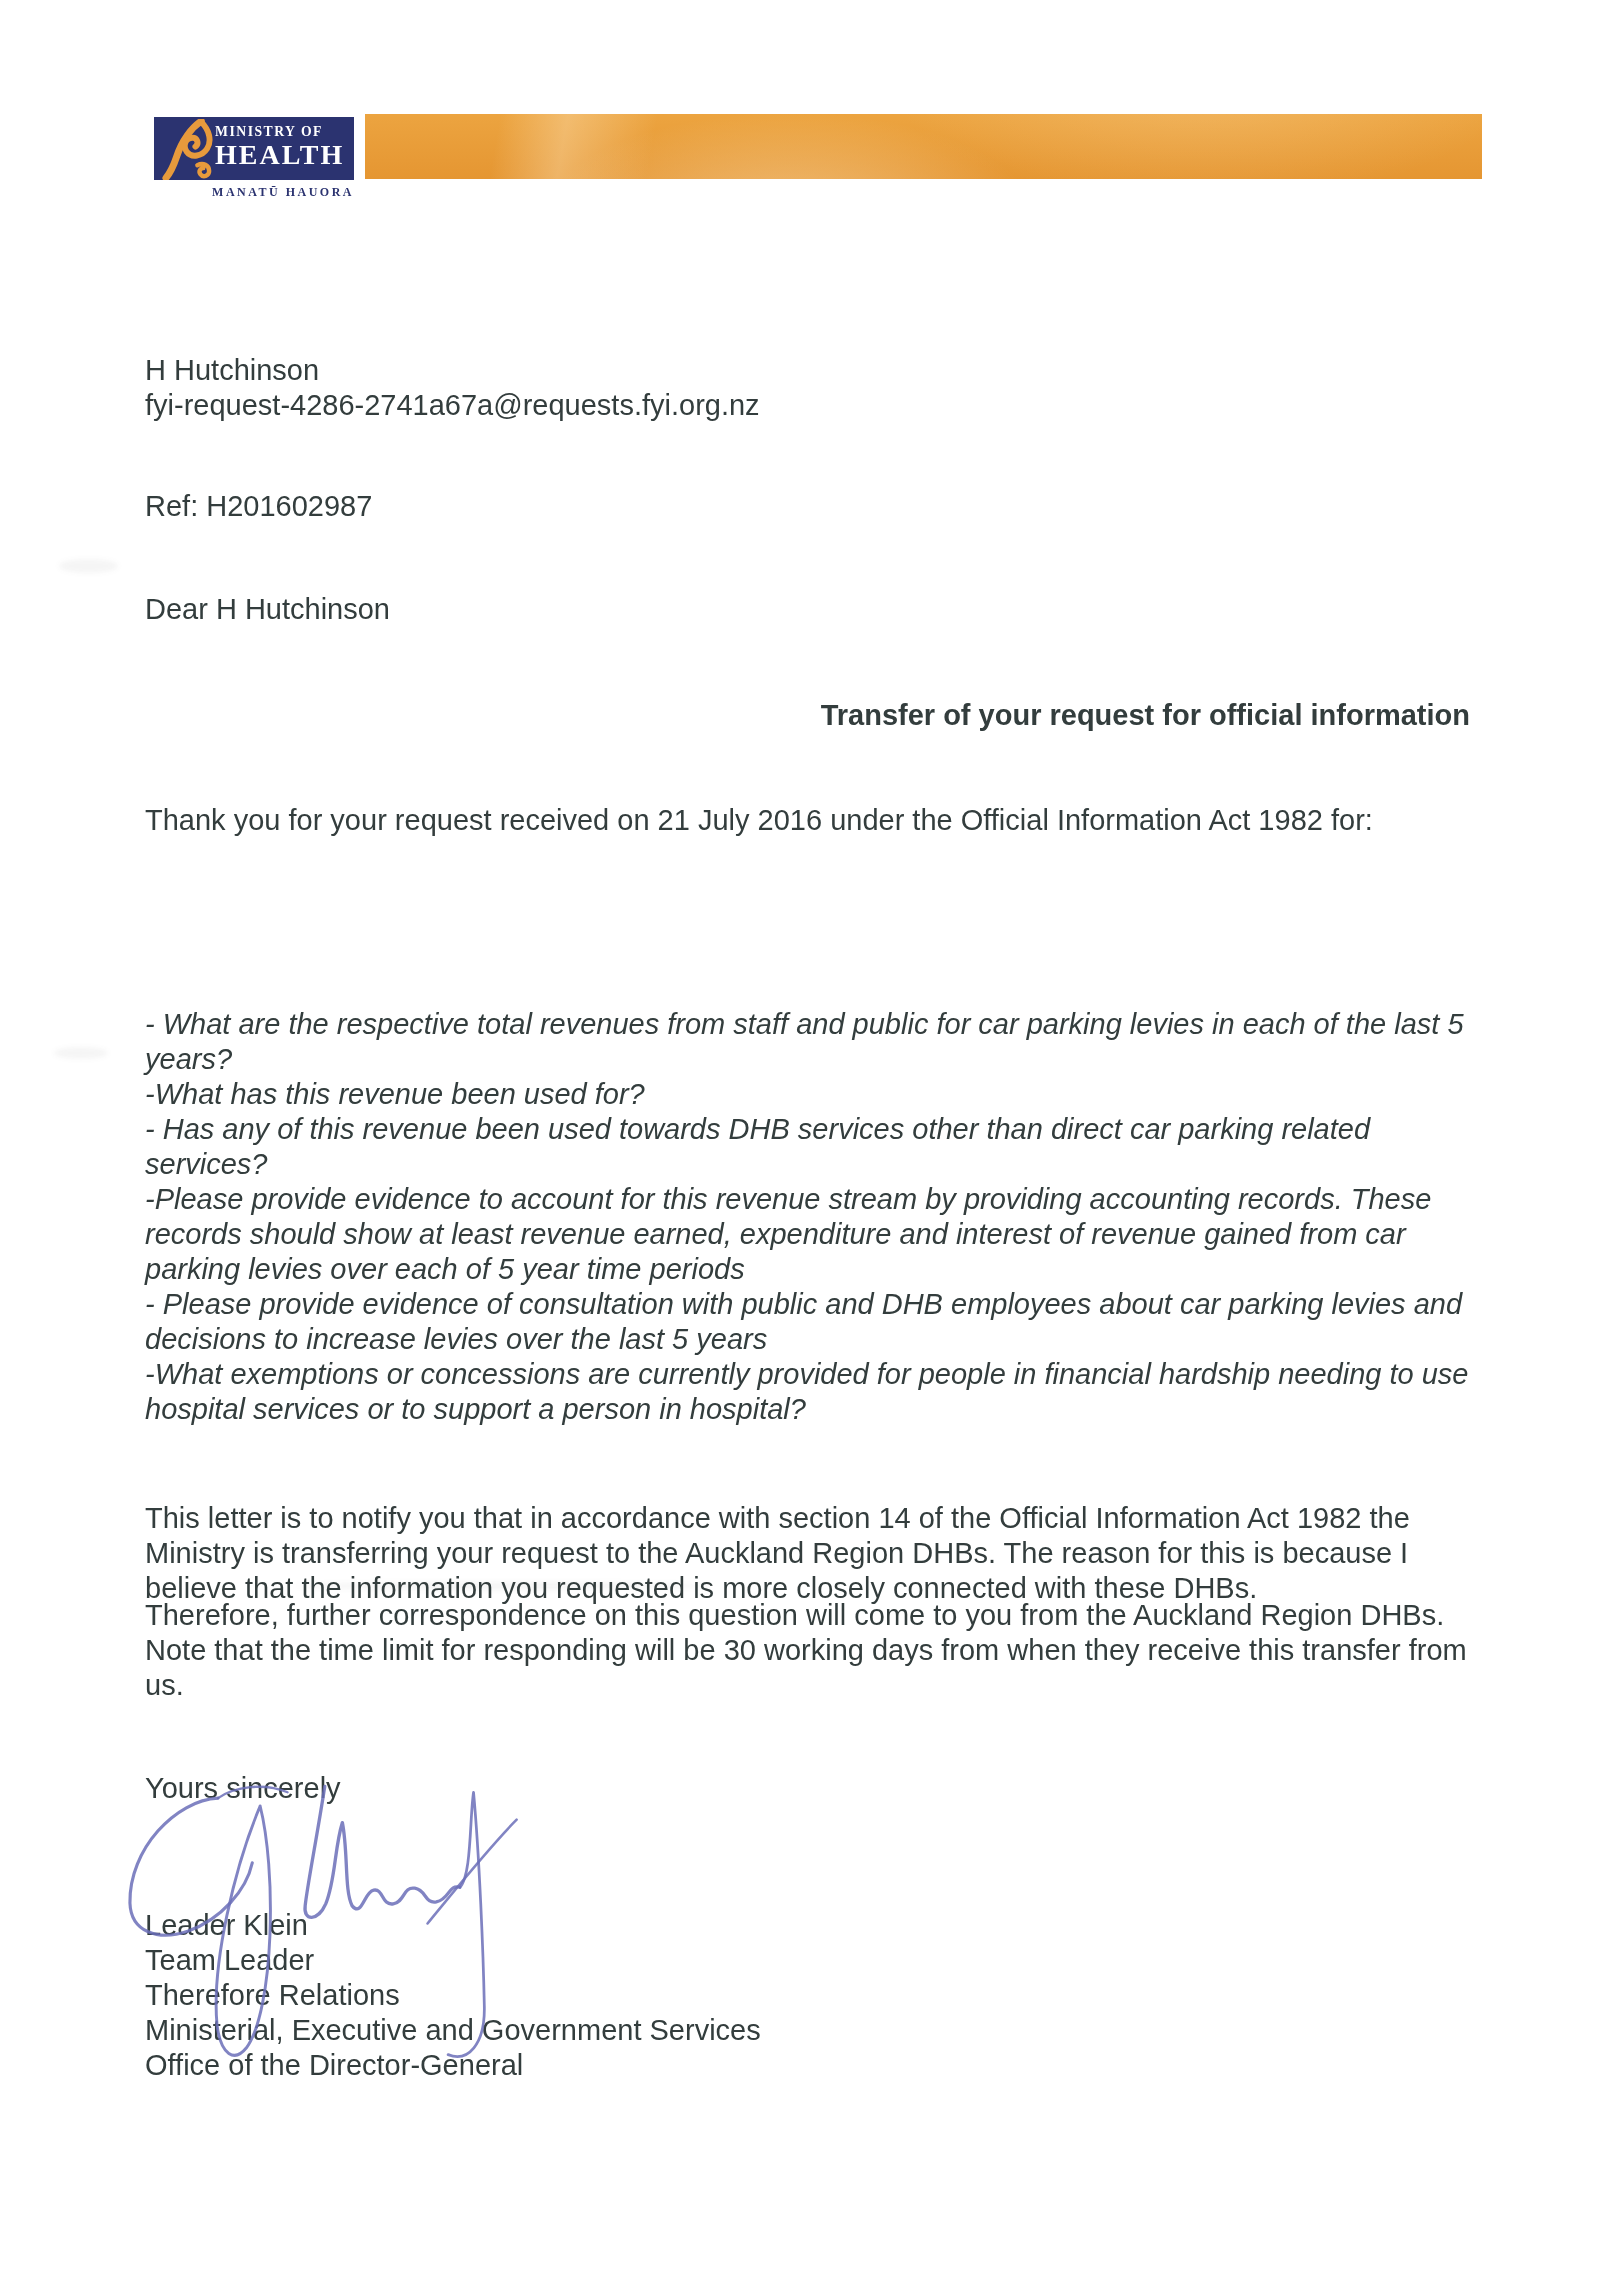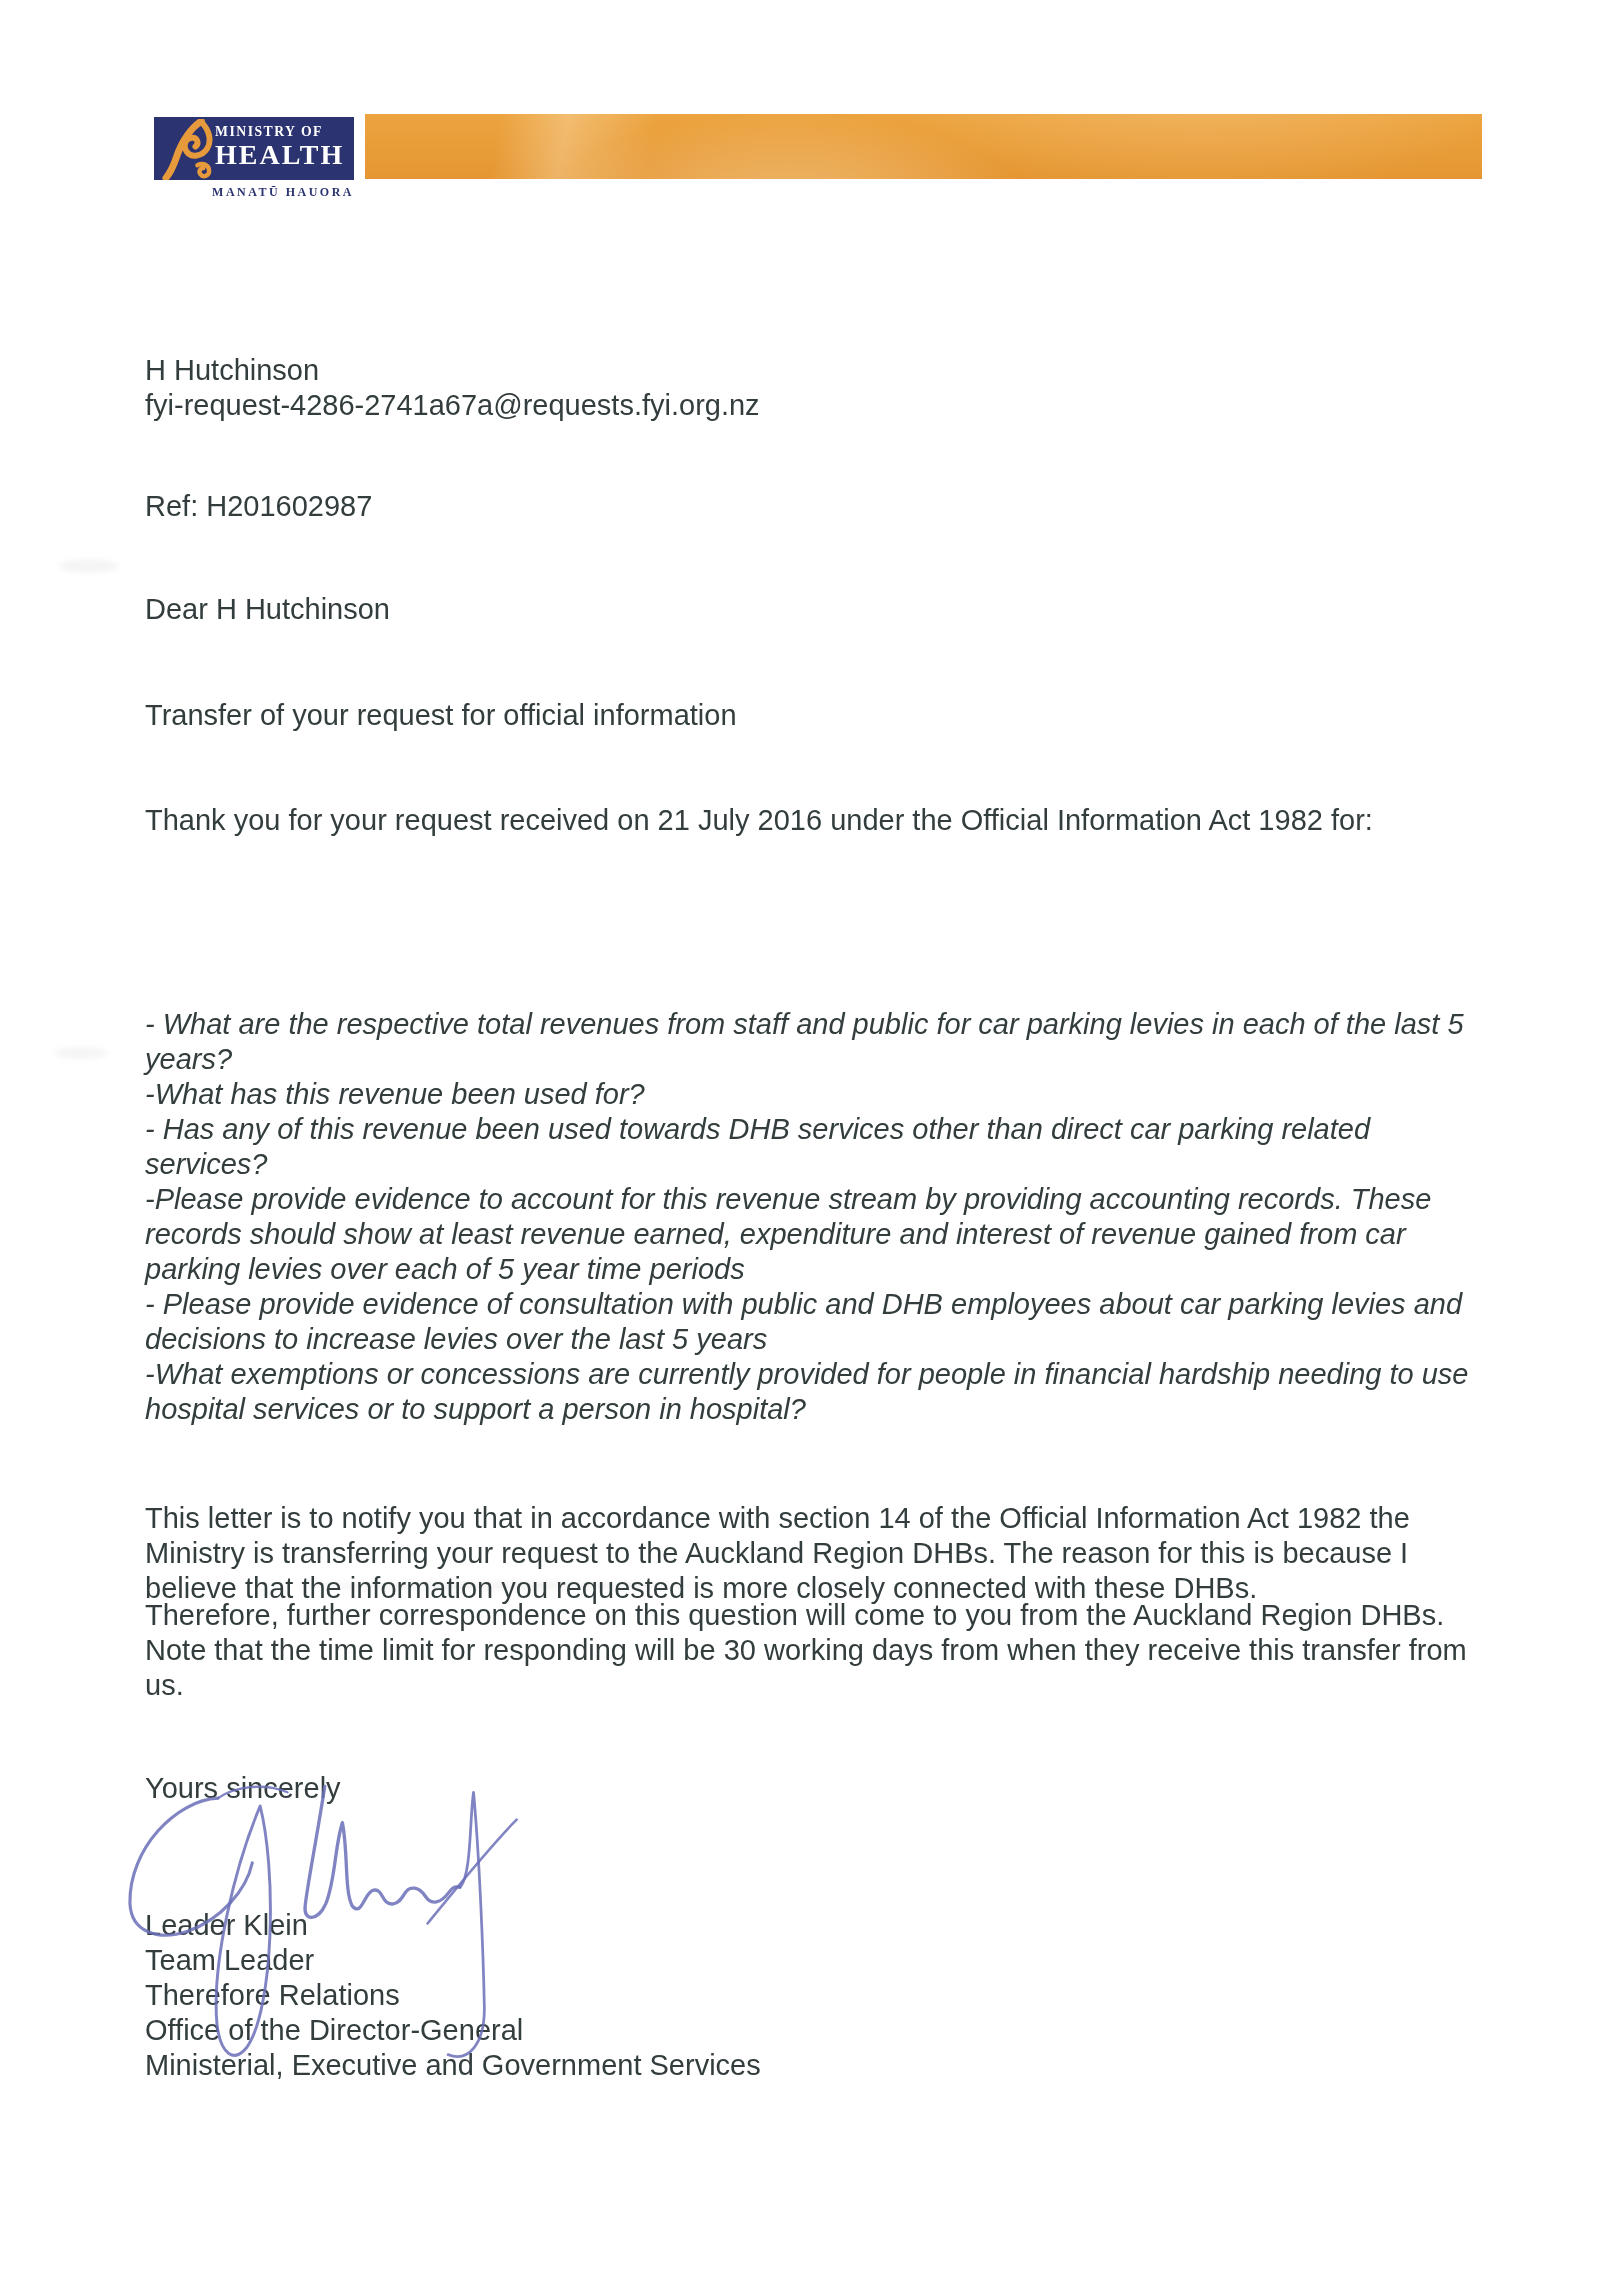--- a/index.html
+++ b/index.html
@@ -33,21 +33,21 @@
   .banner{
     position:absolute;left:365px;top:114px;width:1117px;height:65px;
     background:
       linear-gradient(100deg, rgba(255,255,255,0) 12%, rgba(255,235,200,.35) 18%, rgba(255,255,255,0) 26%),
       radial-gradient(ellipse 412px 176px at 38% 160%, rgba(255,240,210,.45) 0%, rgba(255,240,210,0) 60%),
       radial-gradient(ellipse 490px 196px at 75% -60%, rgba(255,228,180,.30) 0%, rgba(255,228,180,0) 65%),
       linear-gradient(180deg, var(--banner-orange,#eca440), var(--banner-orange-deep,#e59632));
   }
   
   .blk{position:absolute;left:145px;width:1325px;font-size:29px;line-height:35px;}
-  .bold{font-weight:400;}
+  .bold{font-weight:700;text-align:right;}
   .ital{font-style:italic;}
   
   .smudge{position:absolute;background:rgba(60,60,60,.05);filter:blur(2.9px);border-radius:50%;}
   
   .sig-svg{position:absolute;left:78px;top:1759px;}
   .sig-svg path{fill:none;stroke:var(--ink-blue,#6b6eb8);stroke-linecap:round;stroke-linejoin:round;opacity:.85;}
 </style>
 </head>
 <body>
 
@@ -97,22 +97,22 @@
   <div class="blk" style="top:1457px;margin-top:44px;">This letter is to notify you that in accordance with section 14 of the Official Information Act 1982 the Ministry is transferring your request to the Auckland Region DHBs. The reason for this is because I believe that the information you requested is more closely connected with these DHBs.</div>
 
   <div class="blk" style="top:1598px;">Therefore, further correspondence on this question will come to you from the Auckland Region DHBs. Note that the time limit for responding will be 30 working days from when they receive this transfer from us.</div>
 
   <div class="blk" style="top:1771px;">Yours sincerely</div>
 
   <div class="blk" style="top:1908px;">
     <div>Leader Klein</div>
     <div>Team Leader</div>
     <div>Therefore Relations</div>
+    <div>Ministerial, Executive and Government Services</div>
     <div>Office of the Director-General</div>
-    <div>Ministerial, Executive and Government Services</div>
   </div>
 
   <svg class="sig-svg" width="470" height="372" viewBox="0 0 480 380">
     <path d="M143,40 C100,42 52,92 53,147 C54,177 82,186 112,176 C146,164 172,134 178,106" stroke-width="3.2"></path>
     <path d="M186,48 C160,110 136,210 142,272 C146,303 160,310 172,295 C186,276 194,230 196,180 C198,130 194,80 186,48" stroke-width="3"></path>
     <path d="M252,28 C244,80 234,130 232,150 C230,166 245,166 253,148 C263,124 262,90 270,65 C276,95 272,135 280,150 C290,162 292,136 302,134 C312,132 310,150 322,148 C334,146 332,130 344,132 C356,134 354,148 366,146 C380,143 378,128 390,131" stroke-width="3.4"></path>
     <path d="M390,131 C402,120 400,60 404,34 C410,100 414,200 415,252 C416,292 398,310 378,302" stroke-width="2.8"></path>
     <path d="M357,168 C380,140 420,90 448,62" stroke-width="2.6"></path>
     <path d="M143,40 C160,28 190,24 214,34" stroke-width="2.4" opacity="0.6"></path>
   </svg>

